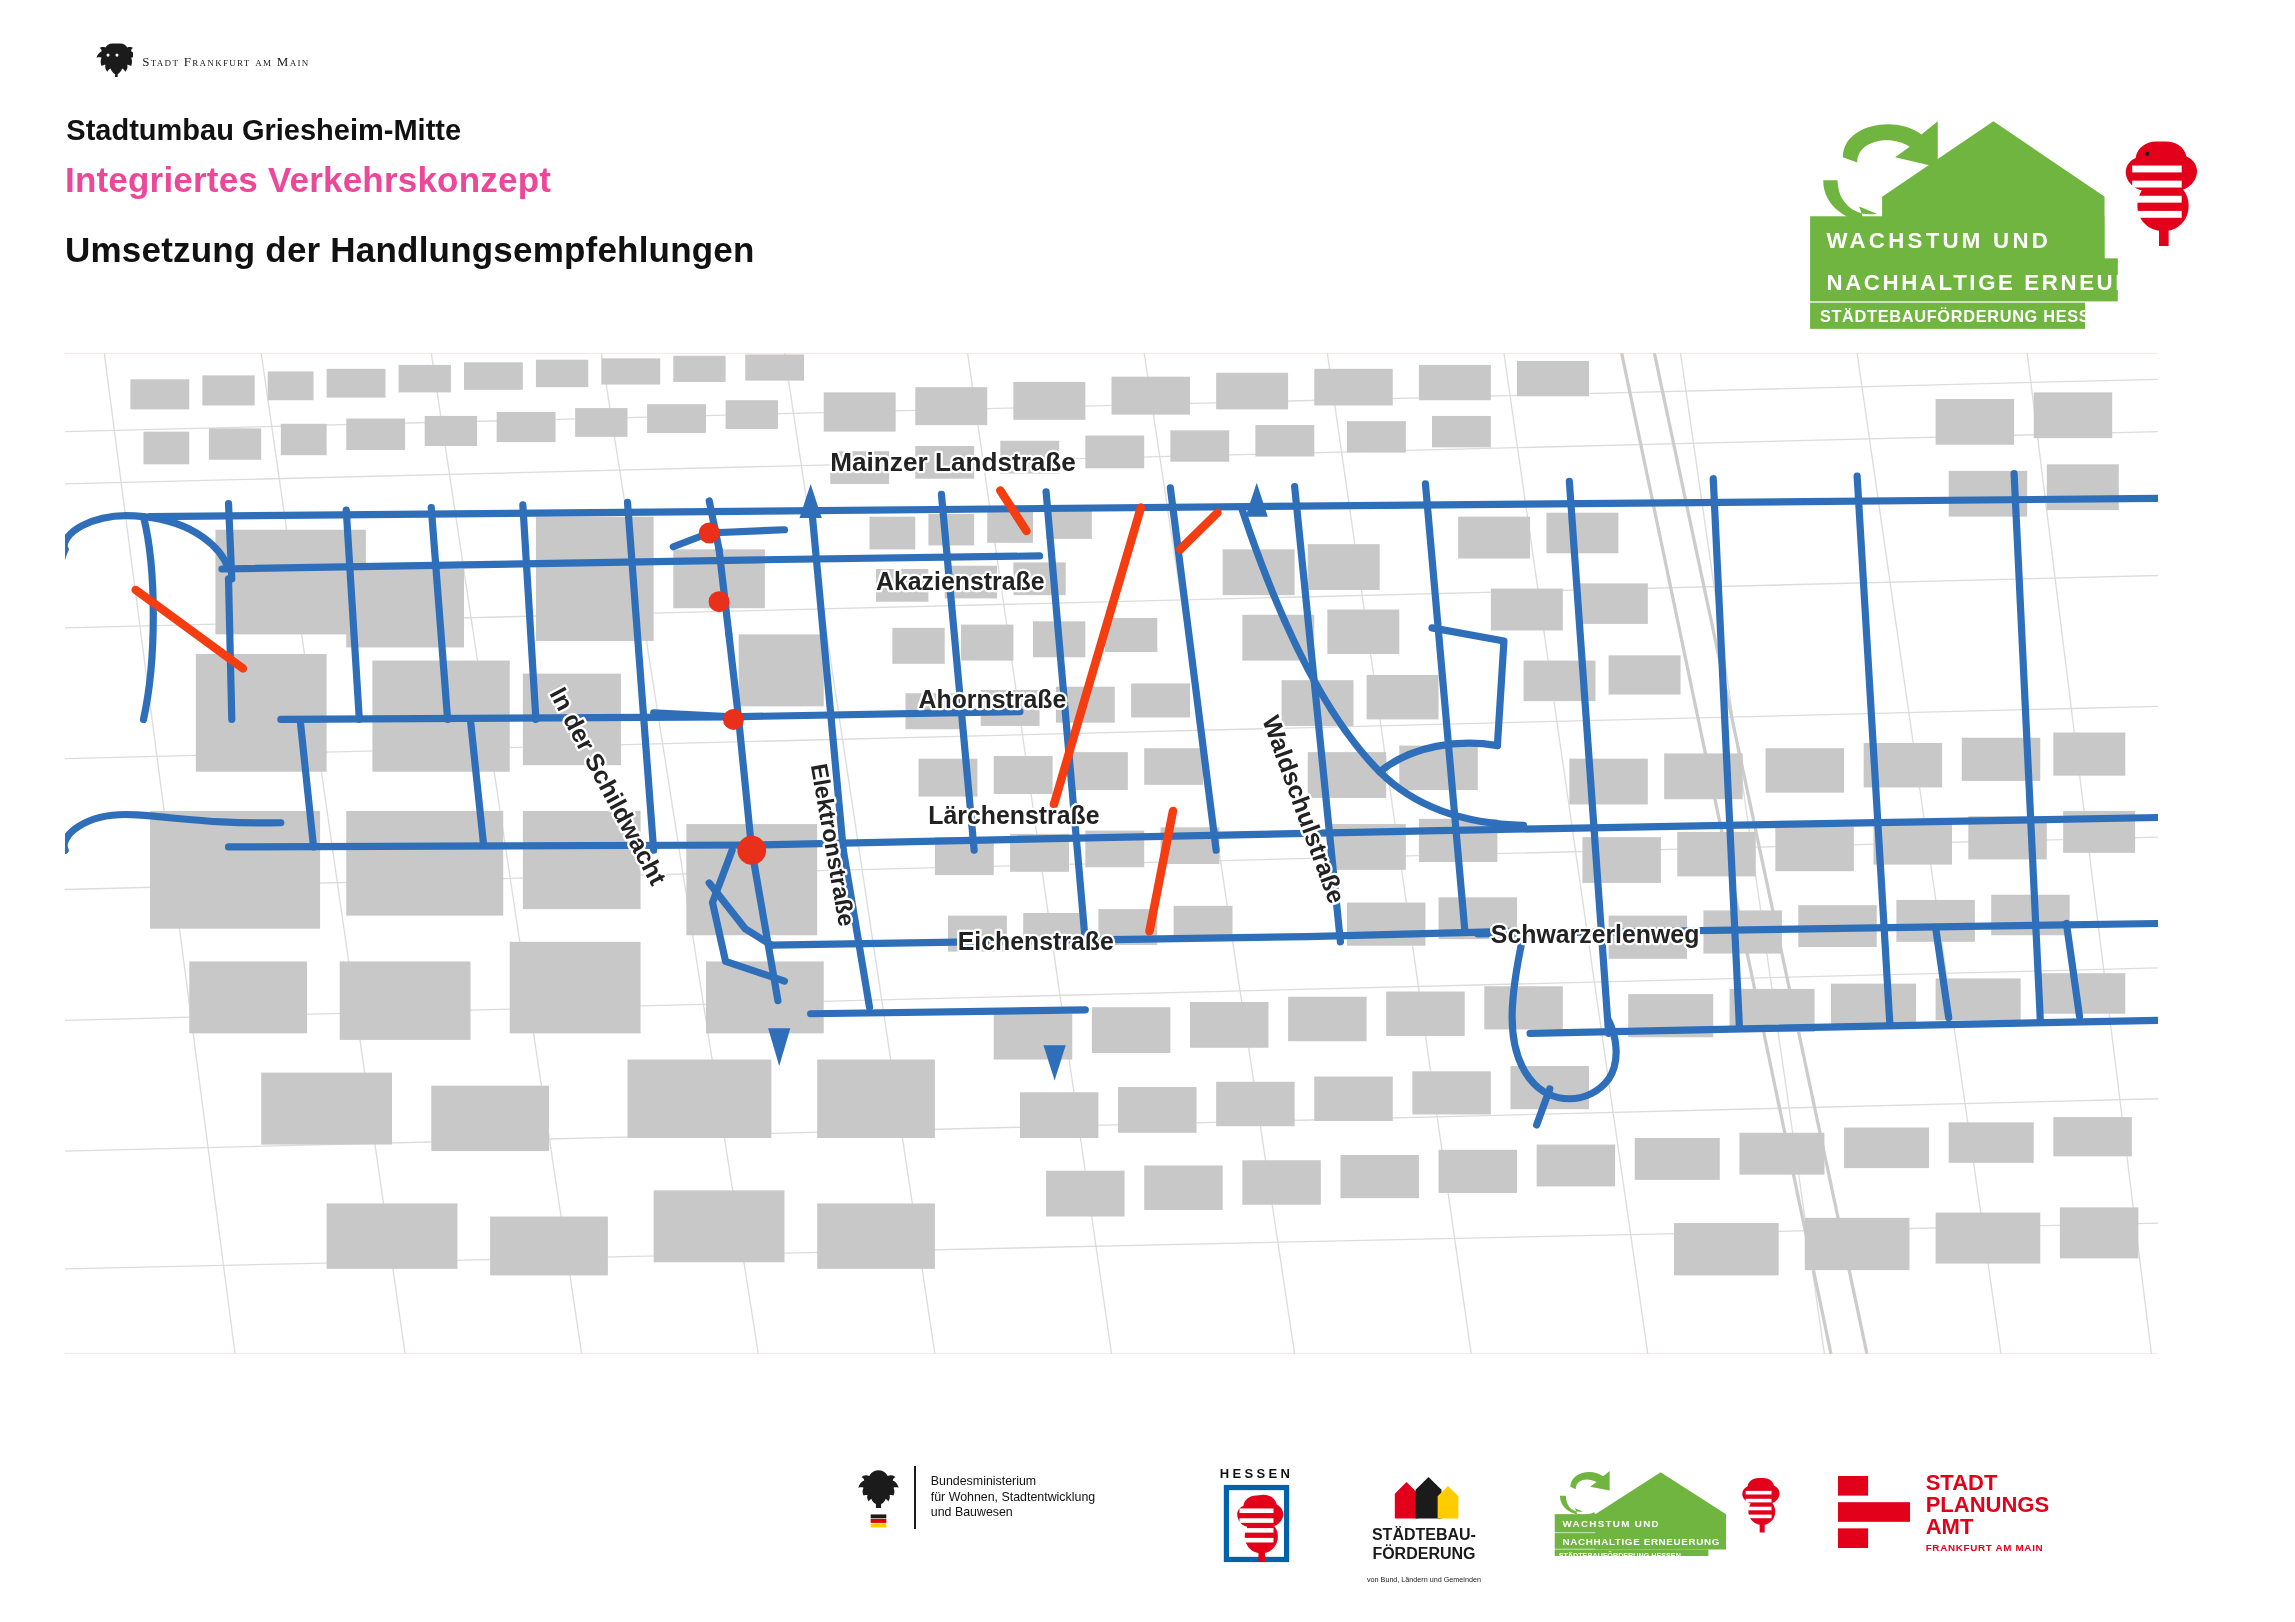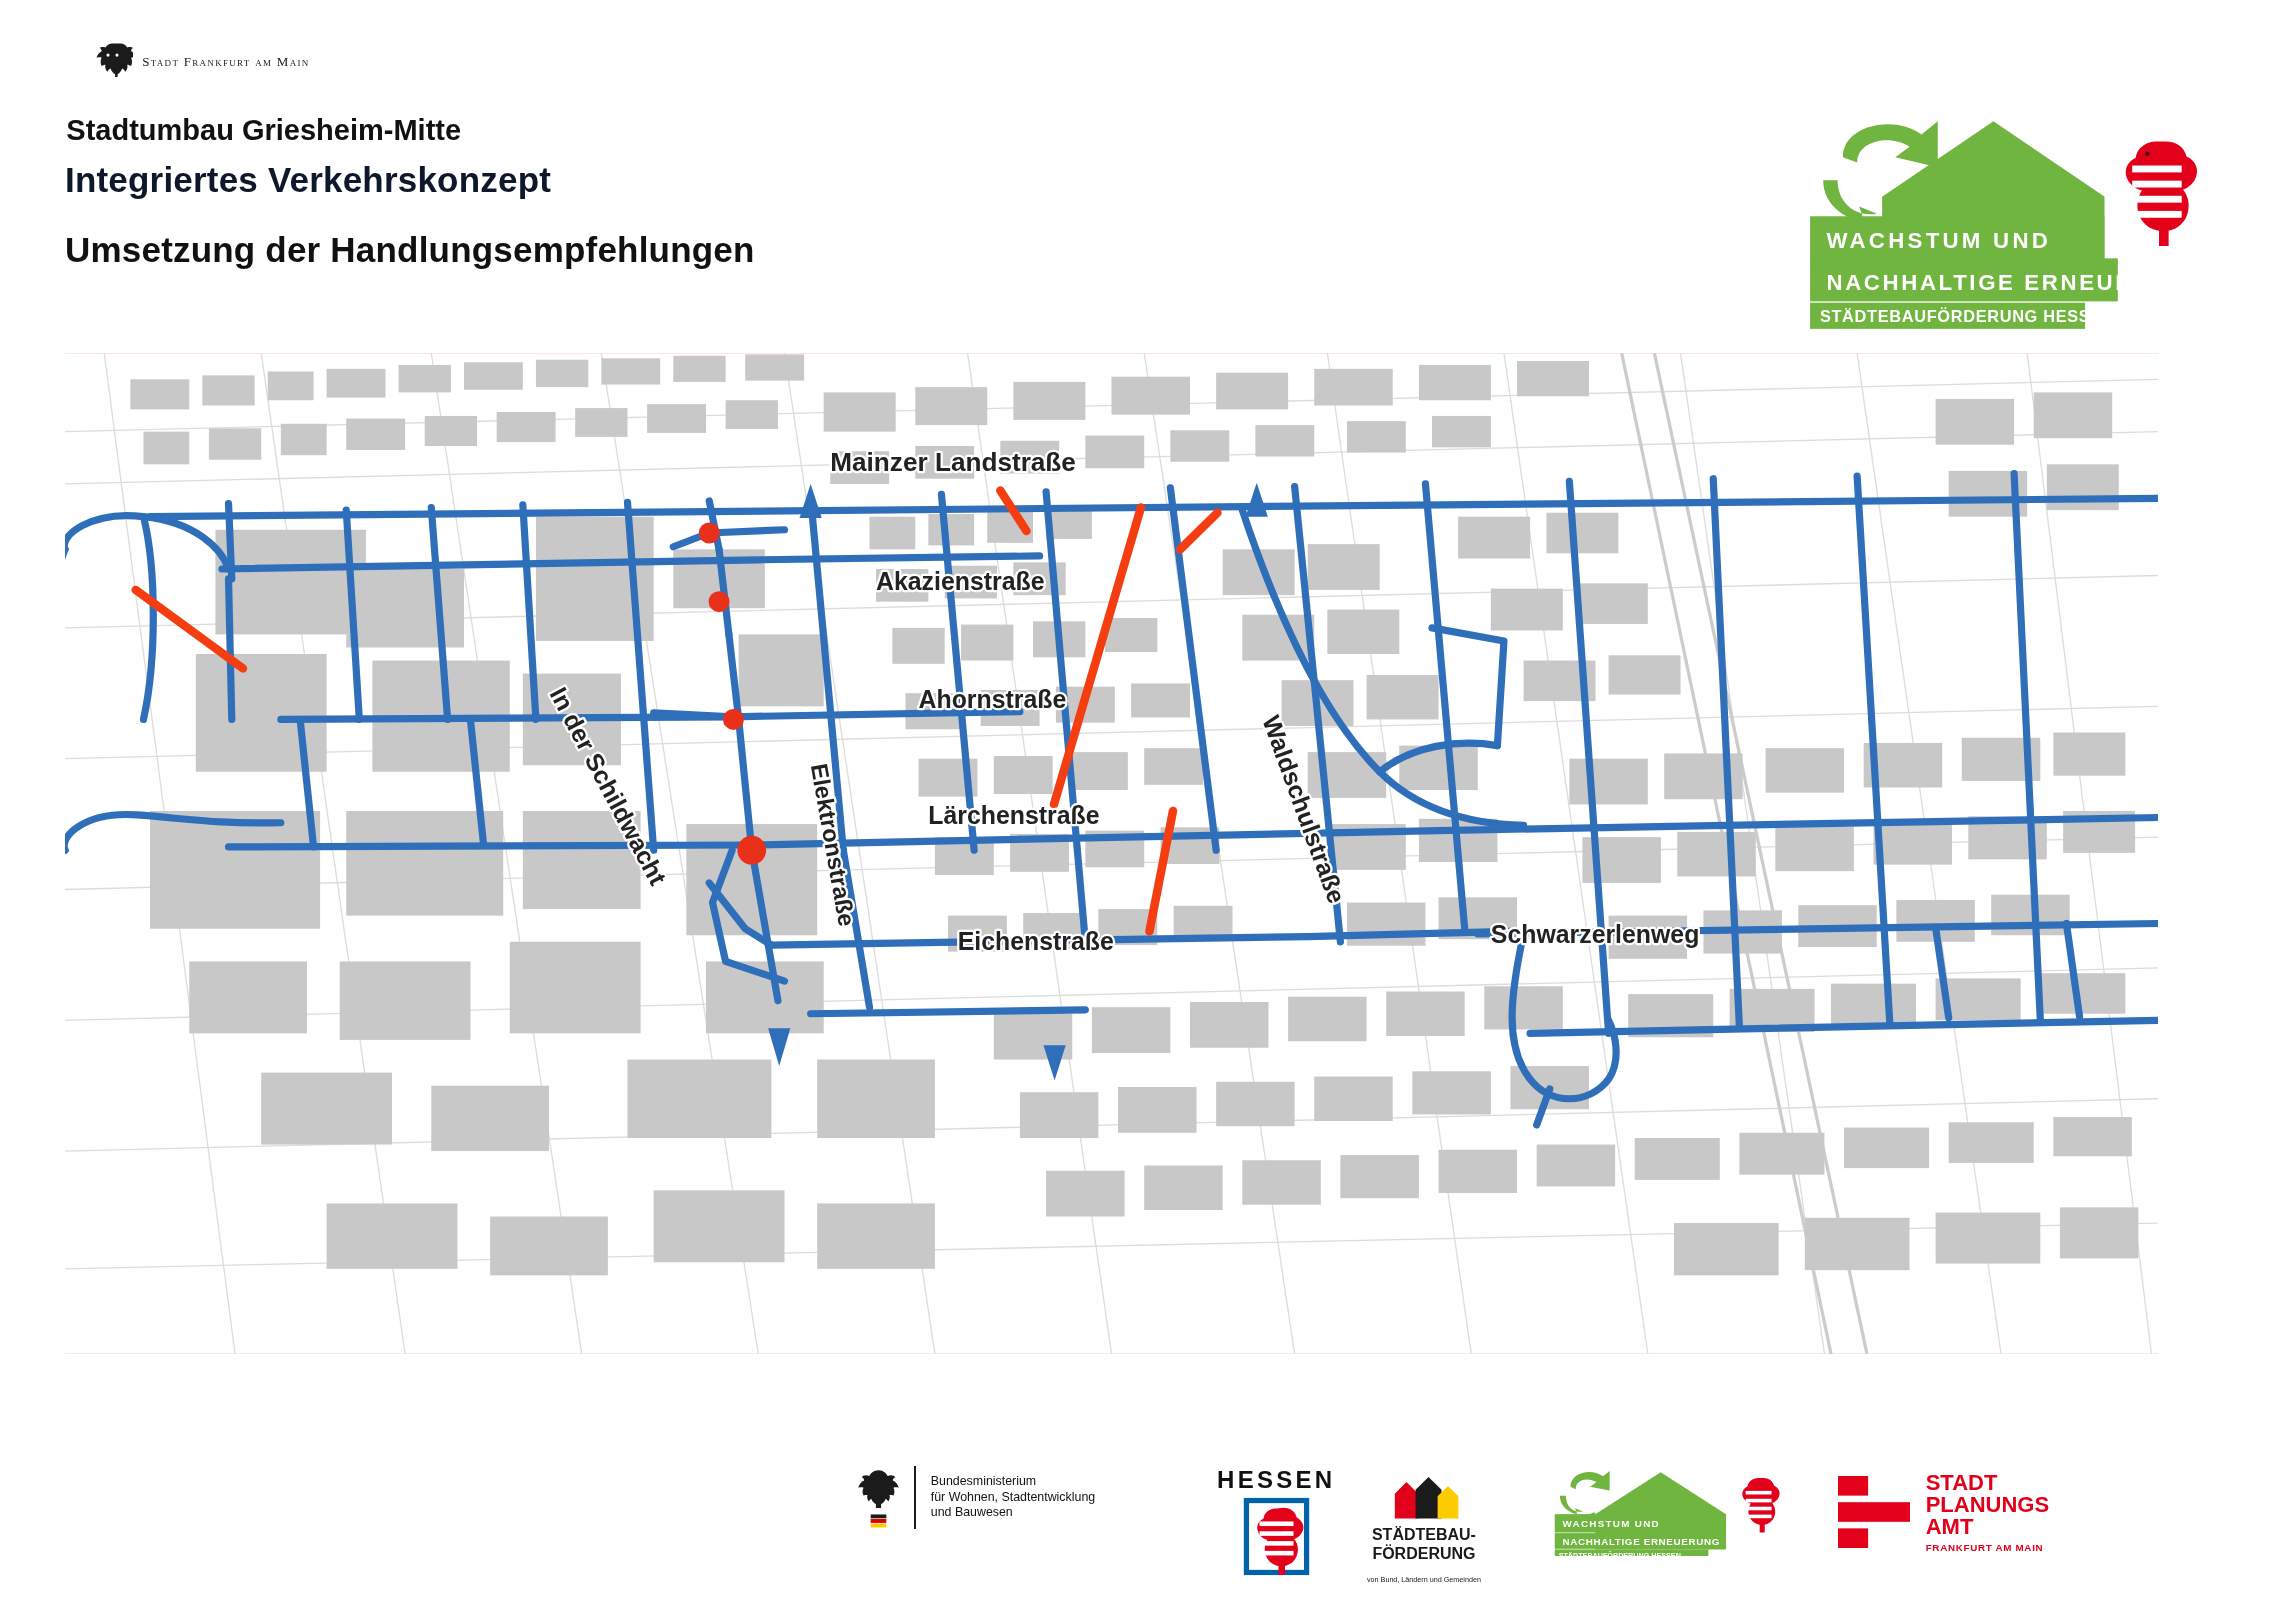--- a/index.html
+++ b/index.html
@@ -7,21 +7,21 @@
   body{width:2295px;height:1622px;position:relative;overflow:hidden;
        font-family:"Liberation Sans",sans-serif;color:#1a1a1a;}
 
   
   #city-logo{position:absolute;left:92px;top:41px;display:flex;align-items:center;gap:9.2px;}
   #city-logo .eagle{width:41px;height:41px;}
   #city-logo .wordmark{font-family:"Liberation Serif",serif;font-size:13px;letter-spacing:1.3px;
         color:#1b1b1b;white-space:nowrap;font-variant:small-caps;}
   #title-block{position:absolute;left:65px;top:114px;}
   #title-block .sub{font-size:29px;font-weight:bold;color:#111;margin:0 0 6.5px 1.3px;}
-  #title-block .main{font-size:35px;font-weight:bold;color:#0f172a;margin:13px 0 30px 0;letter-spacing:0.2px;}
+  #title-block .main{font-size:35px;font-weight:bold;color:#ec4899;margin:13px 0 30px 0;letter-spacing:0.2px;}
   #title-block .main2{font-size:35px;font-weight:bold;color:#111;margin:0;letter-spacing:0.2px;}
 
   
   #hessen-badge{position:absolute;right:79px;top:118px;width:419px;height:262px;}
 
   
   #map{position:absolute;left:65px;top:353px;width:2093px;height:1001px;
        background:#ef4444;overflow:hidden;}
   #map svg{display:block;}
   .street-label{font-weight:bold;fill:#222;font-family:"Liberation Sans",sans-serif;
@@ -389,21 +389,21 @@
     </svg>
     <div style="width:2px;height:63px;background:#1b1b1b;margin:0 14.4px;"></div>
     <div class="f-text">
       <div>Bundesministerium</div>
       <div>für Wohnen, Stadtentwicklung</div>
       <div>und Bauwesen</div>
     </div>
   </div>
 
   <div class="f-item" style="left:1217px;top:6.5px;flex-direction:column;align-items:center;">
-    <div style="font-size:24px;font-weight:bold;letter-spacing:3.3px;color:#111;">HESSEN</div>
+    <div style="font-size:13px;font-weight:bold;letter-spacing:3.3px;color:#111;">HESSEN</div>
     <svg width="79" height="85" viewBox="0 0 120 130">
       <rect x="10" y="6" width="100" height="118" fill="#0062a8"></rect>
       <rect x="18" y="14" width="84" height="102" fill="#ffffff"></rect>
       <g>
         <path d="M60 22 c-11 0 -19 7 -20 16 -7 3 -11 10 -9 17 2 9 9 14 15 15 -4 7 -5 15 -3 22 3 10 11 17 20 18 l0 14 10 0 0 -14 c9 -2 17 -9 19 -19 2 -8 0 -16 -5 -22 6 -2 12 -8 14 -16 1 -7 -4 -14 -10 -17 -2 -9 -10 -15 -20 -15 z" fill="#e2001a"></path>
         <g fill="#ffffff">
           <rect x="34" y="42" width="52" height="7"></rect>
           <rect x="34" y="57" width="52" height="7"></rect>
           <rect x="34" y="72" width="52" height="7"></rect>
           <rect x="34" y="87" width="52" height="7"></rect>

